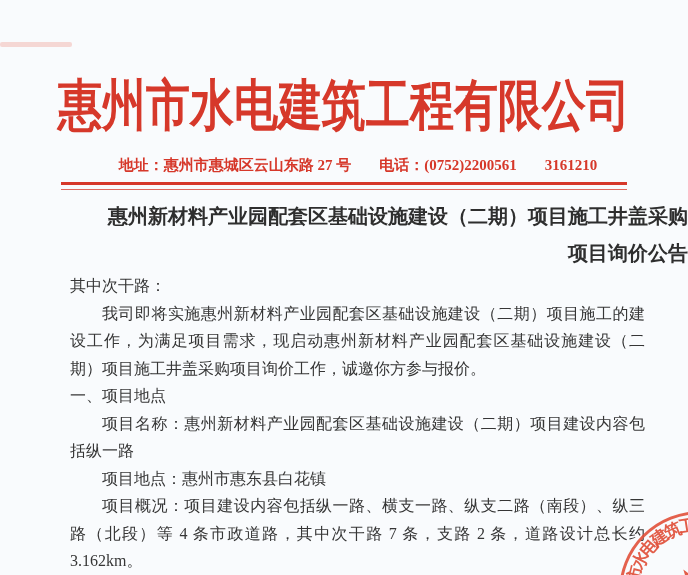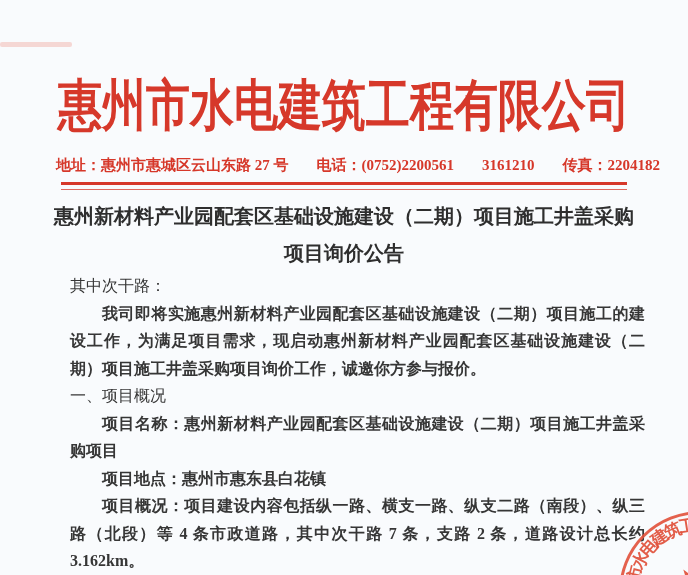--- a/index.html
+++ b/index.html
@@ -52,35 +52,35 @@
   .rule-thin {
     width: 566px;
     height: 1px;
     margin: 4px auto 0 auto;
     background: var(--accent, #d6382a);
     opacity: 0.75;
   }
   
   .notice-title {
     margin-top: 8px;
-    text-align: center;
+    text-align: right;
     font-size: 20px;
     font-weight: bold;
     color: #2e2e2e;
     line-height: 37px;
   }
   .body-text {
     margin: 0 43px 0 70px;
     font-size: 16px;
     line-height: 27.5px;
     color: #363636;
     text-align: justify;
   }
   .body-text p { margin: 0; }
-  .body-text p.indent { text-indent: 32px; font-weight: bold; }
+  .body-text p.indent { text-indent: 32px; }
   
   .scan-artifact {
     position: absolute;
     left: 0;
     top: 42px;
     width: 72px;
     height: 5px;
     background: #f2b9b2;
     opacity: 0.55;
     border-radius: 2px;
@@ -138,36 +138,35 @@
 <div class="page">
 
   <div class="scan-artifact"></div>
 
   <div>
     <h1 class="company-name">惠州市水电建筑工程有限公司</h1>
     <div class="contact-line">
       <span class="seg">地址：惠州市惠城区云山东路 27 号</span>
       <span class="seg">电话：(0752)2200561</span>
       <span class="seg">3161210</span>
-      <span class="seg">传真：2204182</span>
     </div>
     <div class="rule-thick"></div>
     <div class="rule-thin"></div>
   </div>
 
   <div class="notice-title">
     <div>惠州新材料产业园配套区基础设施建设（二期）项目施工井盖采购</div>
     <div>项目询价公告</div>
   </div>
 
   <div class="body-text">
     <p>其中次干路：</p>
     <p class="indent">我司即将实施惠州新材料产业园配套区基础设施建设（二期）项目施工的建设工作，为满足项目需求，现启动惠州新材料产业园配套区基础设施建设（二期）项目施工井盖采购项目询价工作，诚邀你方参与报价。</p>
-    <p>一、项目概况</p>
-    <p class="indent">项目名称：惠州新材料产业园配套区基础设施建设（二期）项目施工井盖采购项目</p>
+    <p>一、项目地点</p>
+    <p class="indent">项目名称：惠州新材料产业园配套区基础设施建设（二期）项目建设内容包括纵一路</p>
     <p class="indent">项目地点：惠州市惠东县白花镇</p>
     <p class="indent">项目概况：项目建设内容包括纵一路、横支一路、纵支二路（南段）、纵三路（北段）等 4 条市政道路，其中次干路 7 条，支路 2 条，道路设计总长约 3.162km。</p>
     <p class="indent">内容包括：道路、交通工程、土石方工程、给排水工程、电力工程、通讯工程、照明工程、绿化工程等市政配套工程。</p>
   </div>
 
   <div class="seal">
     <div class="seal-ring"></div>
     <div class="seal-star">★</div>
     <div>
         <span class="seal-char" style="transform: rotate(-76.5deg) translateY(-64px);">市</span>

